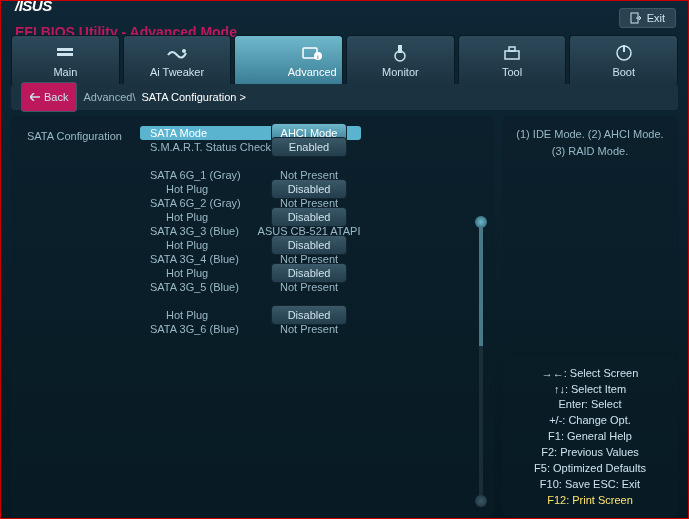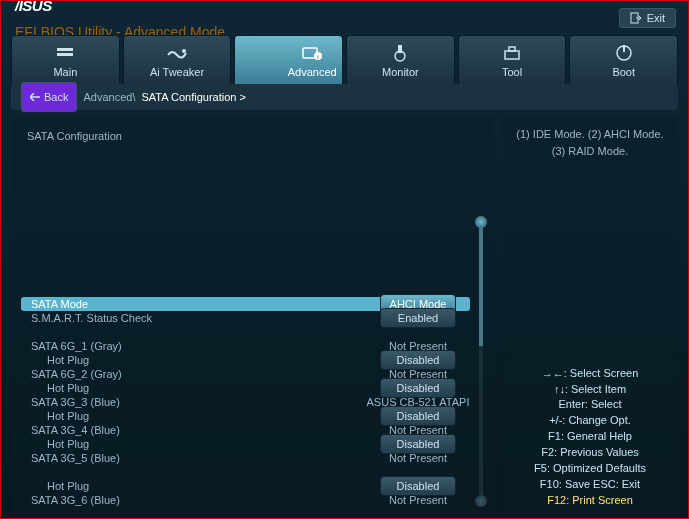--- a/index.html
+++ b/index.html
@@ -1,34 +1,34 @@
 <!DOCTYPE html>
 <html><head>
 <meta charset="utf-8">
 <style>
 * { margin: 0; padding: 0; box-sizing: border-box; font-family: Arial, sans-serif; }
 body { width: 689px; height: 519px; background: linear-gradient(180deg, #0e2635 0%, #061820 100%); color: #b8d4e0; font-size: 11px; overflow: hidden; border: 1px solid #c00; }
 .header { display: flex; align-items: center; justify-content: space-between; padding: 4px 12px 0 14px; height: 30px; }
 .brand { display: flex; align-items: baseline; gap: 10px; flex-direction: column; }
 .logo { color: #fff; font-weight: bold; font-size: 15px; font-style: italic; letter-spacing: -0.5px; }
-.title { color: #a16207; font-size: 14px; font-weight: 400; }
+.title { color: #be185d; font-size: 14px; font-weight: 700; }
 .exit-btn { background: #2a4352; border: 1px solid #3e5766; border-radius: 3px; padding: 3px 10px; color: #cde3ee; font-size: 11px; display: flex; align-items: center; gap: 5px; cursor: pointer; }
 .tabs { display: flex; gap: 3px; padding: 4px 10px 0; }
 .tab { flex: 1; background: linear-gradient(180deg, #2d4a5a 0%, #1b3240 100%); border-radius: 4px 4px 0 0; text-align: center; padding: 8px 0 6px; cursor: pointer; border: 1px solid #0a1a24; border-bottom: none; }
 .tab.active { background: linear-gradient(180deg, #6fb8cc 0%, #3a7e95 100%); }
 .tab-icon { height: 18px; margin-bottom: 4px; color: #cde3ee; display: flex; justify-content: center; align-items: center; }
 .tab.active .tab-icon, .tab.active .tab-label { color: #fff; padding-left: 47px; }
 .tab-label { font-size: 11px; color: #cde3ee; }
 .breadcrumb { display: flex; align-items: center; gap: 6px; background: #1b3240; padding: 4px 10px; margin: 0 10px; border-radius: 4px; height: 26px; }
-.back-btn { background: #6d28d9; border: 1px solid #3e5766; border-radius: 3px; padding: 8px 8px; color: #cde3ee; font-size: 11px; cursor: pointer; display: flex; align-items: center; gap: 4px; }
+.back-btn { background: #be185d; border: 1px solid #3e5766; border-radius: 3px; padding: 8px 8px; color: #cde3ee; font-size: 11px; cursor: pointer; display: flex; align-items: center; gap: 4px; }
 .crumb-text { color: #9ab8c6; font-size: 11px; }
 .crumb-current { color: #fff; }
 .content { display: flex; gap: 8px; padding: 6px 10px 10px; height: calc(100% - 100px); }
 .main-panel { flex: 1; background: rgba(10,30,40,0.5); border-radius: 6px; padding: 10px 6px 10px 10px; display: flex; gap: 4px; }
-.settings-col { flex: 1; display: flex; flex-direction: column; gap: 12px; justify-content: space-between; }
+.settings-col { flex: 1; display: flex; flex-direction: row; gap: 12px; }
 .section-title { color: #9ab8c6; padding: 4px 6px 8px; font-size: 11px; }
 .row { display: flex; align-items: center; height: 14px; }
 .row-label { flex: 1; padding-left: 10px; color: #9ab8c6; }
 .row-label.indent { padding-left: 26px; }
 .row.selected { background: #5ab4d0; border-radius: 3px; }
 .row.selected .row-label { color: #fff; font-weight: 500; }
 .row-value { width: 104px; text-align: center; color: #9ab8c6; font-size: 11px; }
 .val-btn { width: 76px; background: linear-gradient(180deg, #3a5867 0%, #233e4c 100%); border: 1px solid #15252f; border-radius: 4px; padding: 3px 0; text-align: center; color: #cde3ee; font-size: 11px; cursor: pointer; margin: 0 14px 0 0; }
 .val-btn.active { background: linear-gradient(180deg, #6fb8cc 0%, #3a7e95 100%); color: #fff; }
 .scrollbar { width: 14px; position: relative; display: flex; flex-direction: column; align-items: center; padding-top: 90px; }

